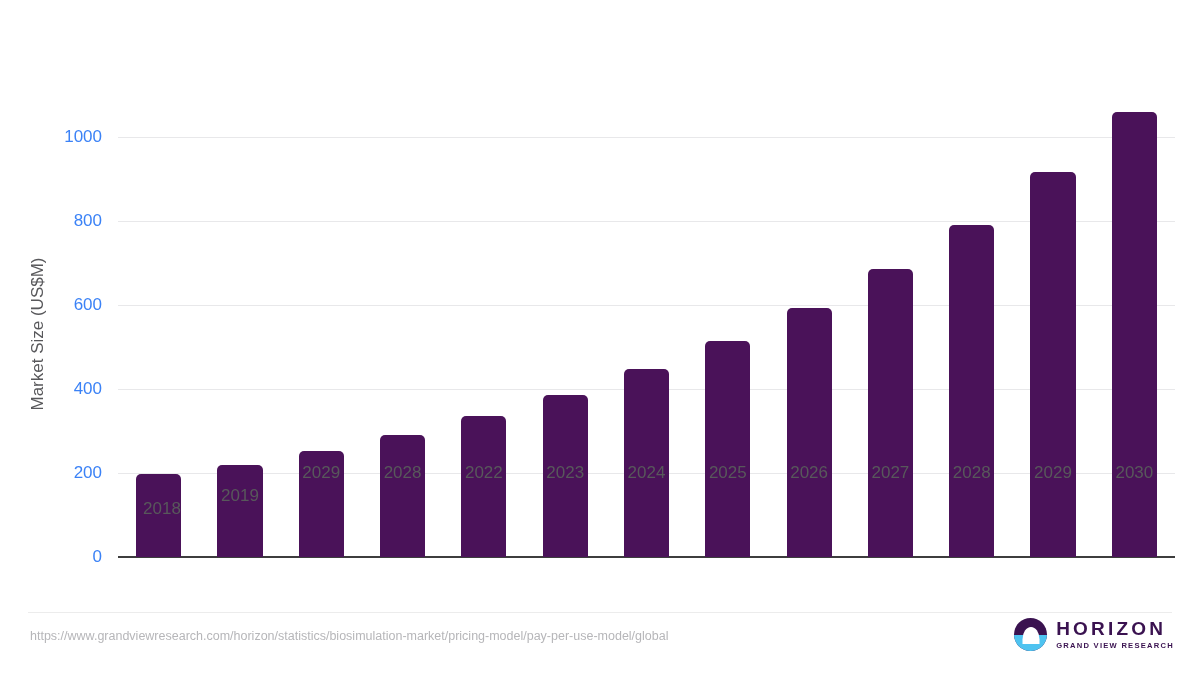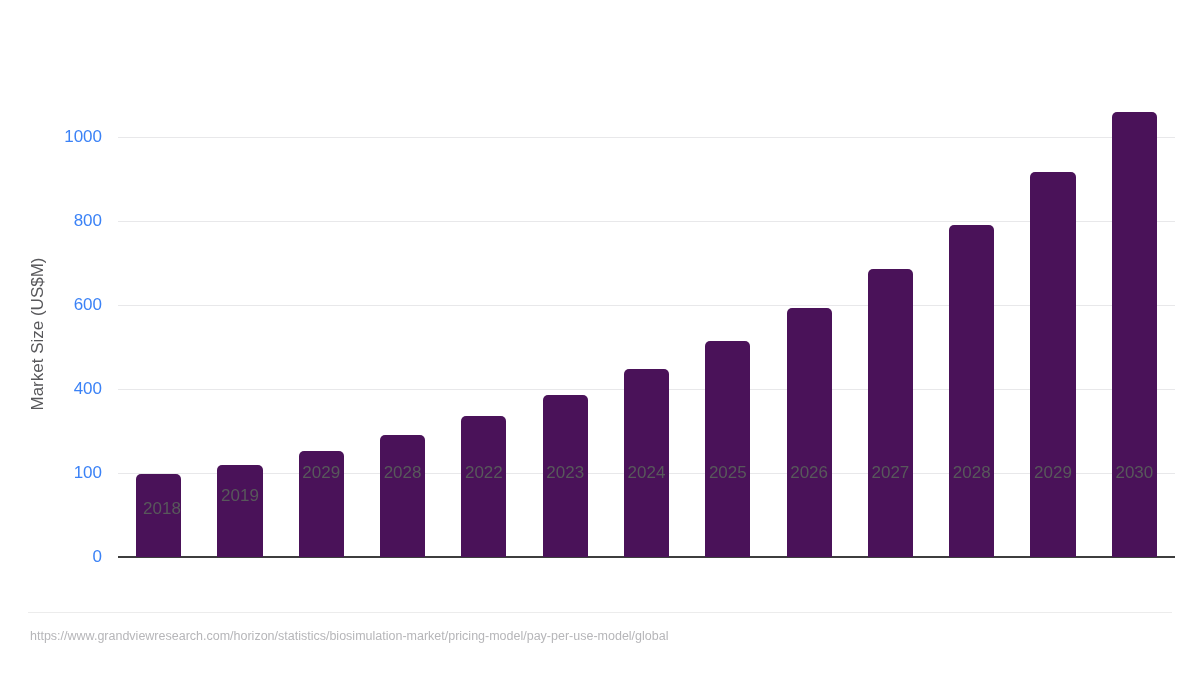--- a/index.html
+++ b/index.html
@@ -209,21 +209,21 @@
         <div class="bar" title="2027: 686" style="left: 749.86px; width: 45.1258px; height: 287.927px; background: rgb(74, 18, 89);"></div>
         <div class="bar" title="2028: 791" style="left: 831.168px; width: 45.1258px; height: 331.997px; background: rgb(74, 18, 89);"></div>
         <div class="bar" title="2029: 917" style="left: 912.476px; width: 45.1258px; height: 384.882px; background: rgb(74, 18, 89);"></div>
         <div class="bar" title="2030: 1060" style="left: 993.783px; width: 45.1258px; height: 444.901px; background: rgb(74, 18, 89);"></div>
       </div>
 
     <div class="y-axis-title" id="y-axis-title" style="top: 323.5px; left: -112px;">Market Size (US$M)</div>
 
     <div id="ytick-layer">
         <div class="ytick-lbl" style="top: 557px;">0</div>
-        <div class="ytick-lbl" style="top: 473.056px;">100</div>
+        <div class="ytick-lbl" style="top: 473.056px;">200</div>
         <div class="ytick-lbl" style="top: 389.113px;">400</div>
         <div class="ytick-lbl" style="top: 305.169px;">600</div>
         <div class="ytick-lbl" style="top: 221.225px;">800</div>
         <div class="ytick-lbl" style="top: 137.282px;">1000</div>
       </div>
     <div id="xtick-layer">
         <div class="xtick-lbl" style="left: 162px; margin-top: 36px;">2018</div>
         <div class="xtick-lbl" style="left: 239.962px; margin-top: 23px;">2019</div>
         <div class="xtick-lbl" style="left: 321.269px;">2029</div>
         <div class="xtick-lbl" style="left: 402.577px;">2028</div>
@@ -236,14 +236,26 @@
         <div class="xtick-lbl" style="left: 971.731px;">2028</div>
         <div class="xtick-lbl" style="left: 1053.04px;">2029</div>
         <div class="xtick-lbl" style="left: 1134.35px;">2030</div>
       </div>
   </div>
 
   <div class="footer-rule"></div>
 
   <div class="source-url">https://www.grandviewresearch.com/horizon/statistics/biosimulation-market/pricing-model/pay-per-use-model/global</div>
 
+  <div class="logo">
+    <div class="logo-mark">
+      <div class="bottom-half"></div>
+      <div class="dome"></div>
+      <div class="ray ray1"></div>
+      <div class="ray ray2"></div>
+    </div>
+    <div class="logo-text">
+      <div class="logo-word">HORIZON</div>
+      <div class="logo-sub">GRAND VIEW RESEARCH</div>
+    </div>
+  </div>
 
 </div>
 
 </body></html>

